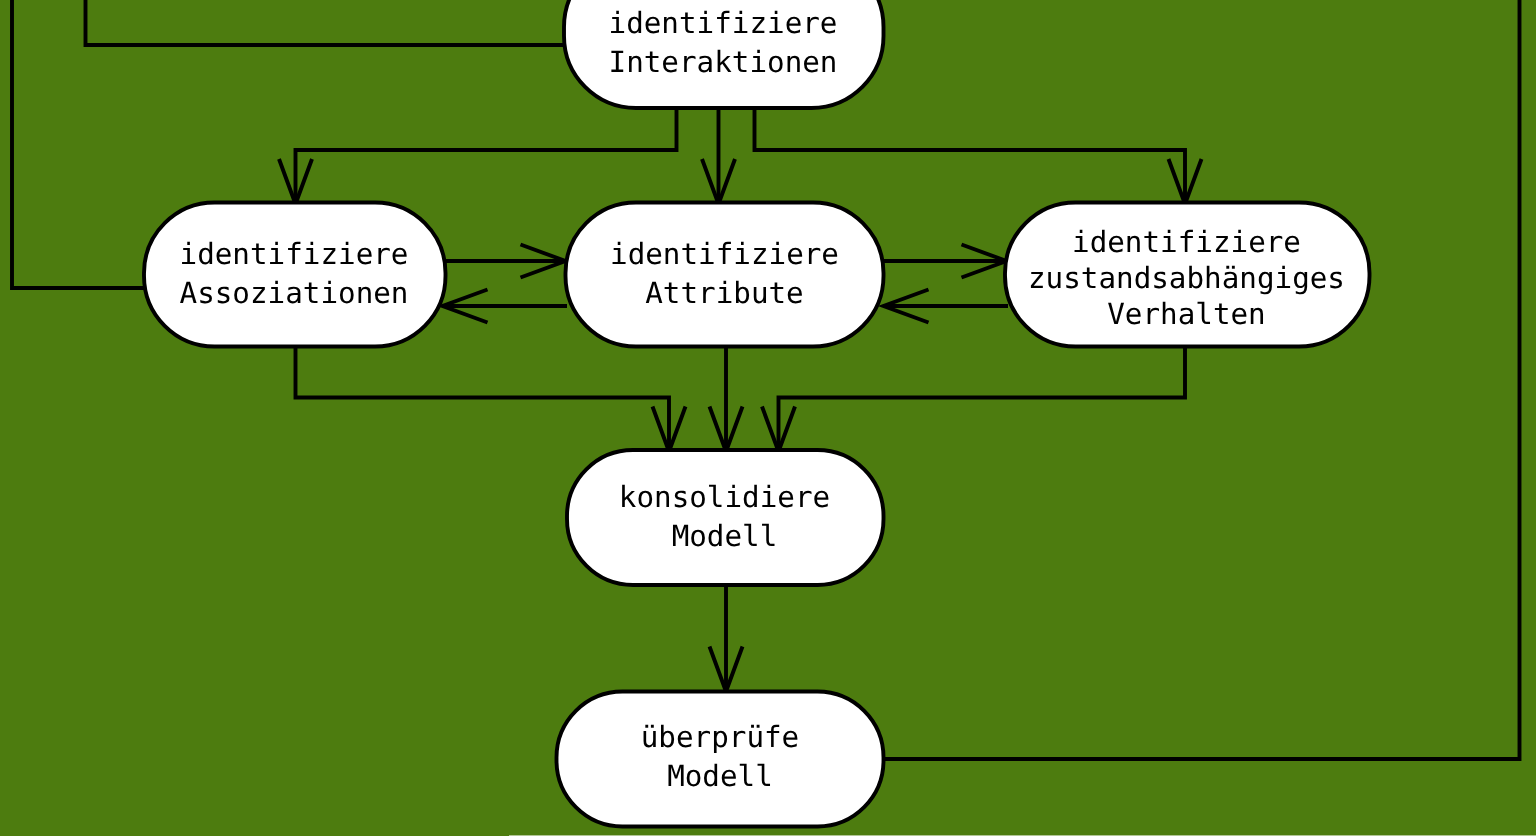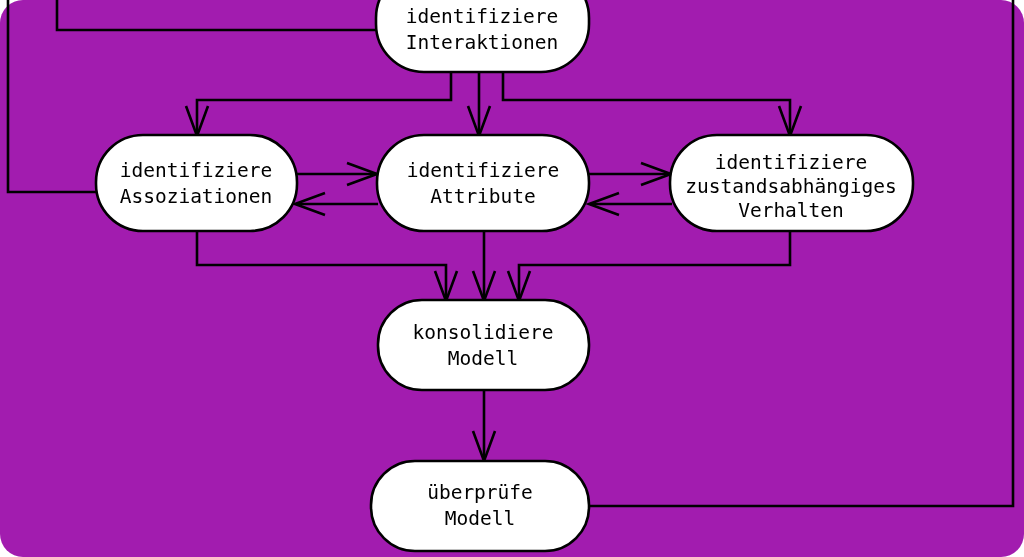--- a/index.html
+++ b/index.html
@@ -10,22 +10,21 @@
   body {
     width: 1024px;
     height: 557px;
     overflow: hidden;
     font-family: "DejaVu Sans Mono", monospace;
   }
   #diagram-root {
     position: relative;
     width: 1024px;
     height: 557px;
-    background: #a21caf;
-    border-radius: 23px;
+    background: #4d7c0f;
   }
   svg#flowchart {
     display: block;
     width: 1024px;
     height: 557px;
   }
   .node-shape {
     fill: #ffffff;
     stroke: #000000;
     stroke-width: 2.6;

